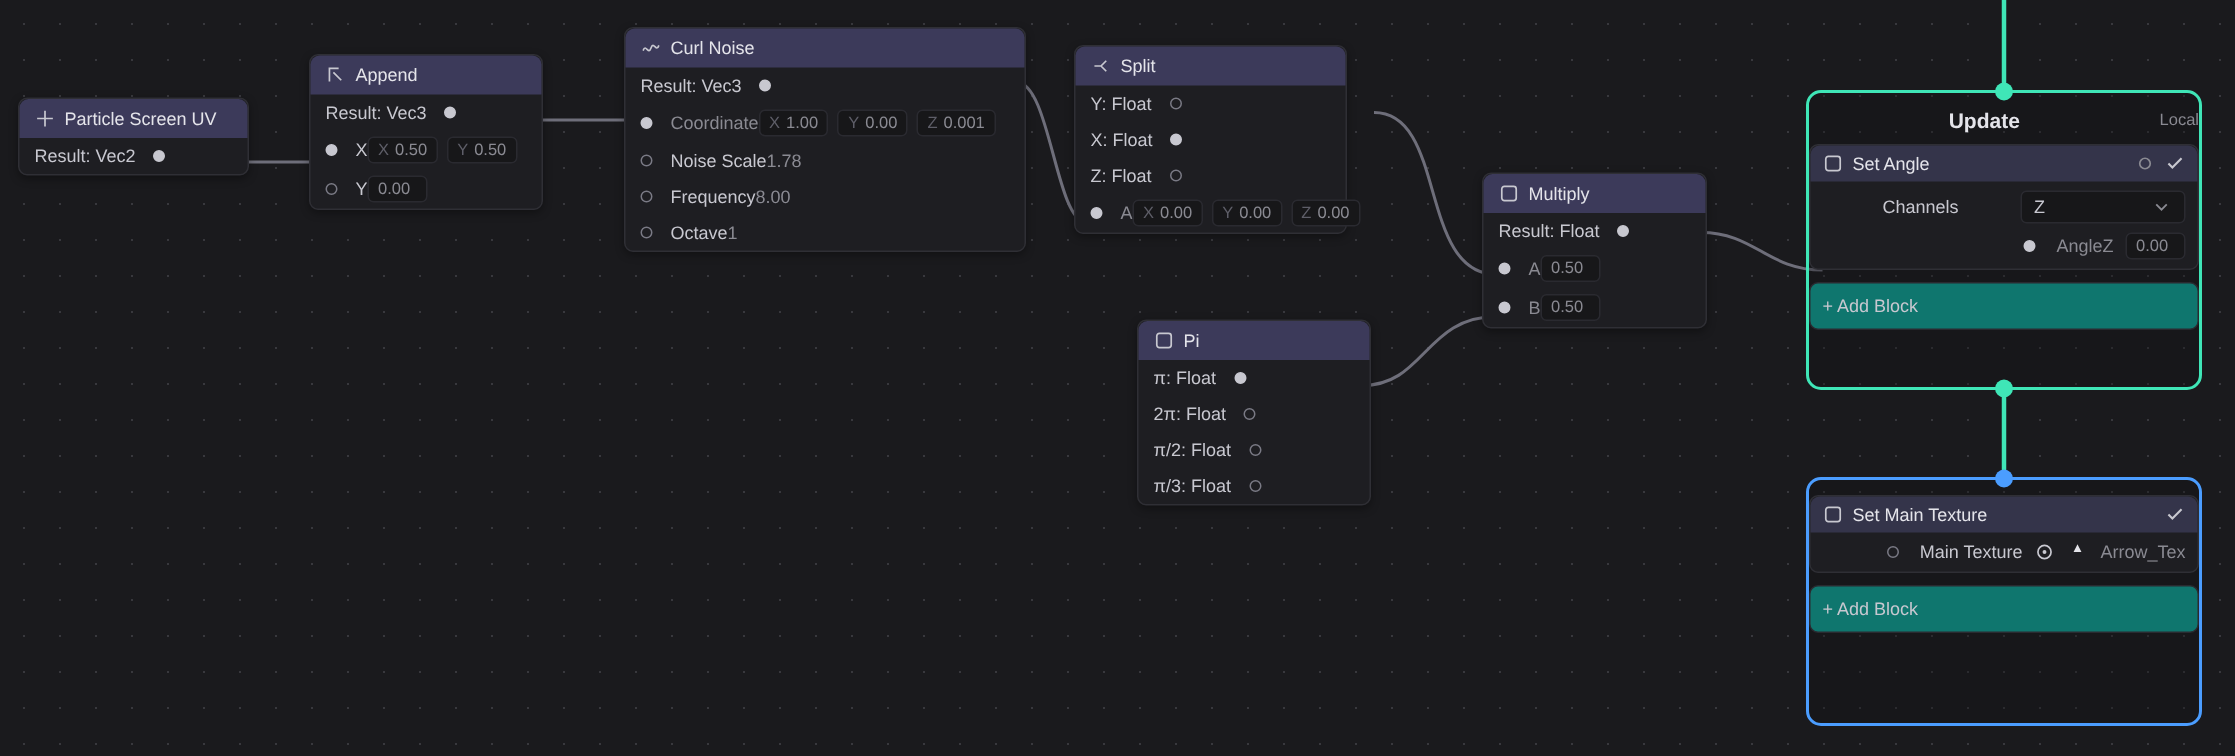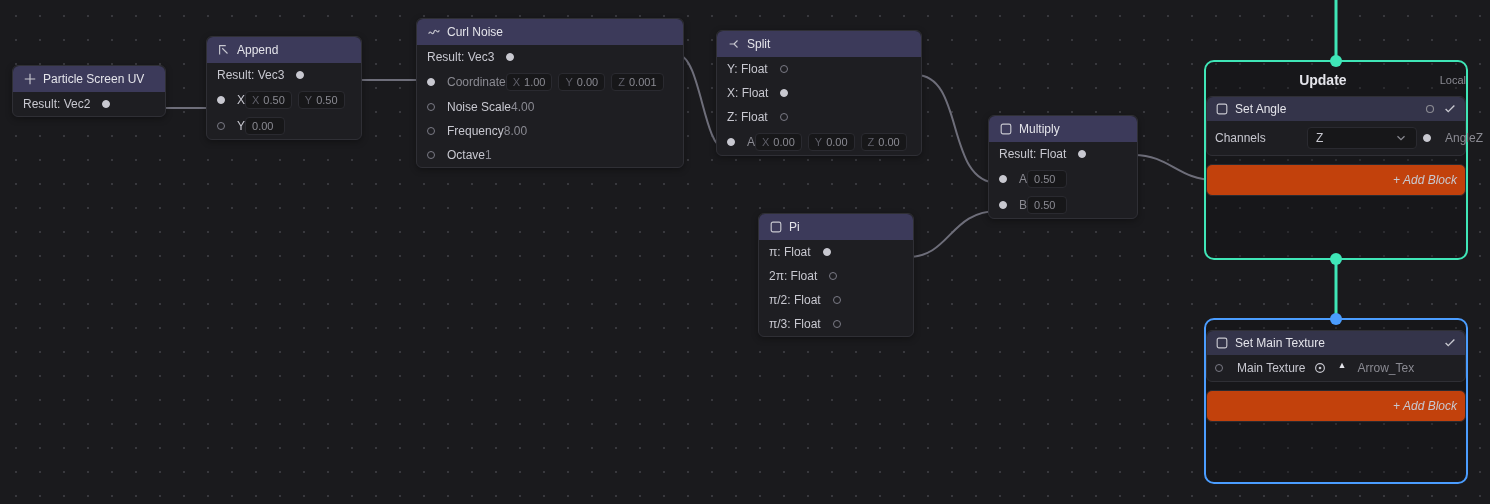--- a/index.html
+++ b/index.html
@@ -98,32 +98,32 @@
   margin-bottom: 8px;
 }
 .block-header {
   display: flex; align-items: center; gap: 6px;
   padding: 5px 8px;
   background: #34344a;
   border-radius: 6px 6px 0 0;
   color: #e4e4ea;
 }
 .block-header .icons { margin-left: auto; display:flex; gap:6px; color:#8a8a92;}
-.block-body { padding: 6px 8px; display: flex; flex-direction: row; gap: 6px;}
+.block-body { padding: 6px 8px; display: flex; flex-direction: column; gap: 6px; align-items: flex-end;}
 .prop-row { display: flex; align-items: center; gap: 8px; }
 .prop-label { color:#c8c8d0; flex: 0 0 84px;}
 .dropdown {
   background:#171719; border:1px solid #2a2a30; border-radius:4px;
   padding:3px 8px; display:flex; align-items:center; justify-content:space-between;
   min-width:110px; color:#c8c8d0;
 }
 .add-block {
-  display:flex; align-items:center; justify-content:flex-end;
-  padding:8px; color:#c8c8d0; background:#c2410c;
-  border:1px solid #2a2a30; border-radius:6px;font-style:italic;
+  display:flex; align-items:center; justify-content:flex-start;
+  padding:8px; color:#c8c8d0; background:#0f766e;
+  border:1px solid #2a2a30; border-radius:6px;
 }
 
 
 .flow-dot {
   position:absolute; left:50%; transform:translateX(-50%);
   width:12px; height:12px; border-radius:50%;
 }
 .flow-dot.green { background:#3fe6b7; }
 .flow-dot.blue  { background:#4b9dff; }
 .flow-dot.top    { top:-7px; }
@@ -251,21 +251,21 @@
           <span>0.001</span>
         </span>
     </div>
   </div>
   <div class="row">
       <div class="row-left">
         <span class="port in"></span>
         <span class="label">Noise Scale</span>
       </div>
       <div class="row-right">
-        <span class="dim">4.00</span>
+        <span class="dim">1.78</span>
       </div>
     </div>
   <div class="row">
       <div class="row-left">
         <span class="port in"></span>
         <span class="label">Frequency</span>
       </div>
       <div class="row-right">
         <span class="dim">8.00</span>
       </div>
@@ -274,21 +274,21 @@
       <div class="row-left">
         <span class="port in"></span>
         <span class="label">Octave</span>
       </div>
       <div class="row-right">
         <span class="dim">1</span>
       </div>
     </div>
 </div>
 
-<div class="node" style="left:716px; top:30px; width:206px;">
+<div class="node" style="left:716px; top:30px; width:182px;">
   <div class="node-header">
     <svg class="ico" viewBox="0 0 16 16">
         <path stroke="#c8c8d0" stroke-width="1.3" fill="none" d="M3 8h5m0 0l4-4m-4 4l4 4"></path>
       </svg>
     <span>Split</span>
   </div>
   <div class="row">
       <span></span>
       <div class="row-right">
         <span class="label">Y: Float</span>

